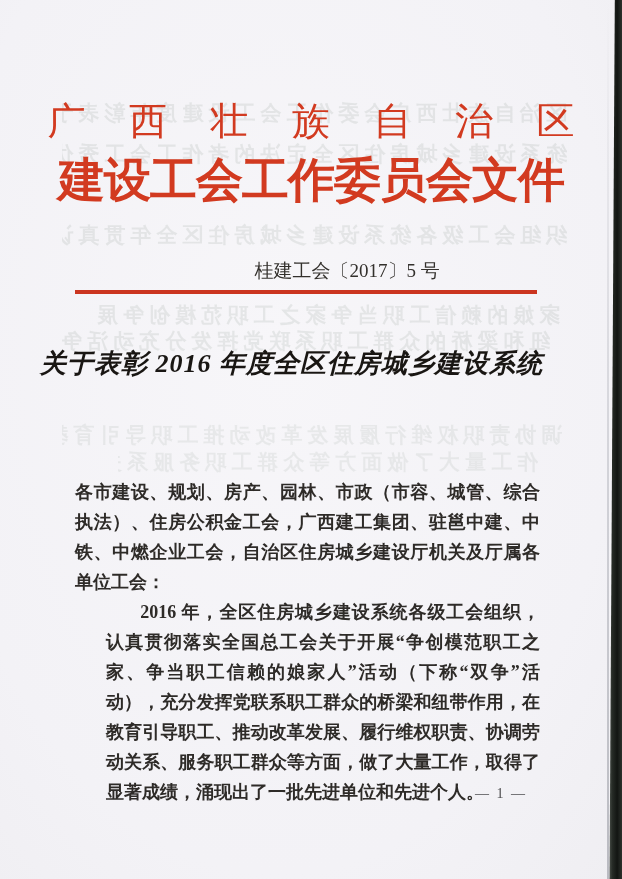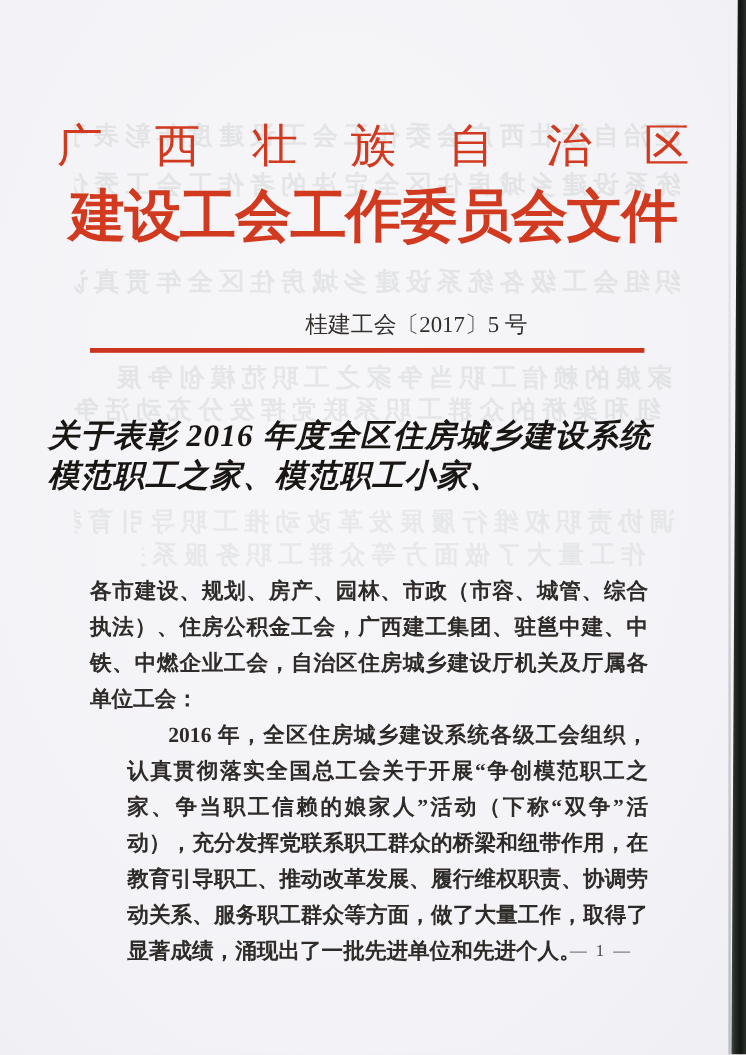--- a/index.html
+++ b/index.html
@@ -108,21 +108,20 @@
 
   <div class="region-line">广 西 壮 族 自 治 区</div>
   <div class="committee-line">建设工会工作委员会文件</div>
 
   <div class="doc-number">桂建工会〔2017〕5 号</div>
 
   <div class="red-rule"></div>
 
   <div class="doc-title">
     <div>关于表彰 2016 年度全区住房城乡建设系统</div>
-    <div>模范职工之家、模范职工小家、</div>
   </div>
 
   <div class="body-text">
     <p>各市建设、规划、房产、园林、市政（市容、城管、综合执法）、住房公积金工会，广西建工集团、驻邕中建、中铁、中燃企业工会，自治区住房城乡建设厅机关及厅属各单位工会：</p>
     <p class="indent">2016 年，全区住房城乡建设系统各级工会组织，认真贯彻落实全国总工会关于开展“争创模范职工之家、争当职工信赖的娘家人”活动（下称“双争”活动），充分发挥党联系职工群众的桥梁和纽带作用，在教育引导职工、推动改革发展、履行维权职责、协调劳动关系、服务职工群众等方面，做了大量工作，取得了显著成绩，涌现出了一批先进单位和先进个人。</p>
   </div>
 
   <div class="page-number">— 1 —</div>
 
   <div class="scan-edge-light"></div>

